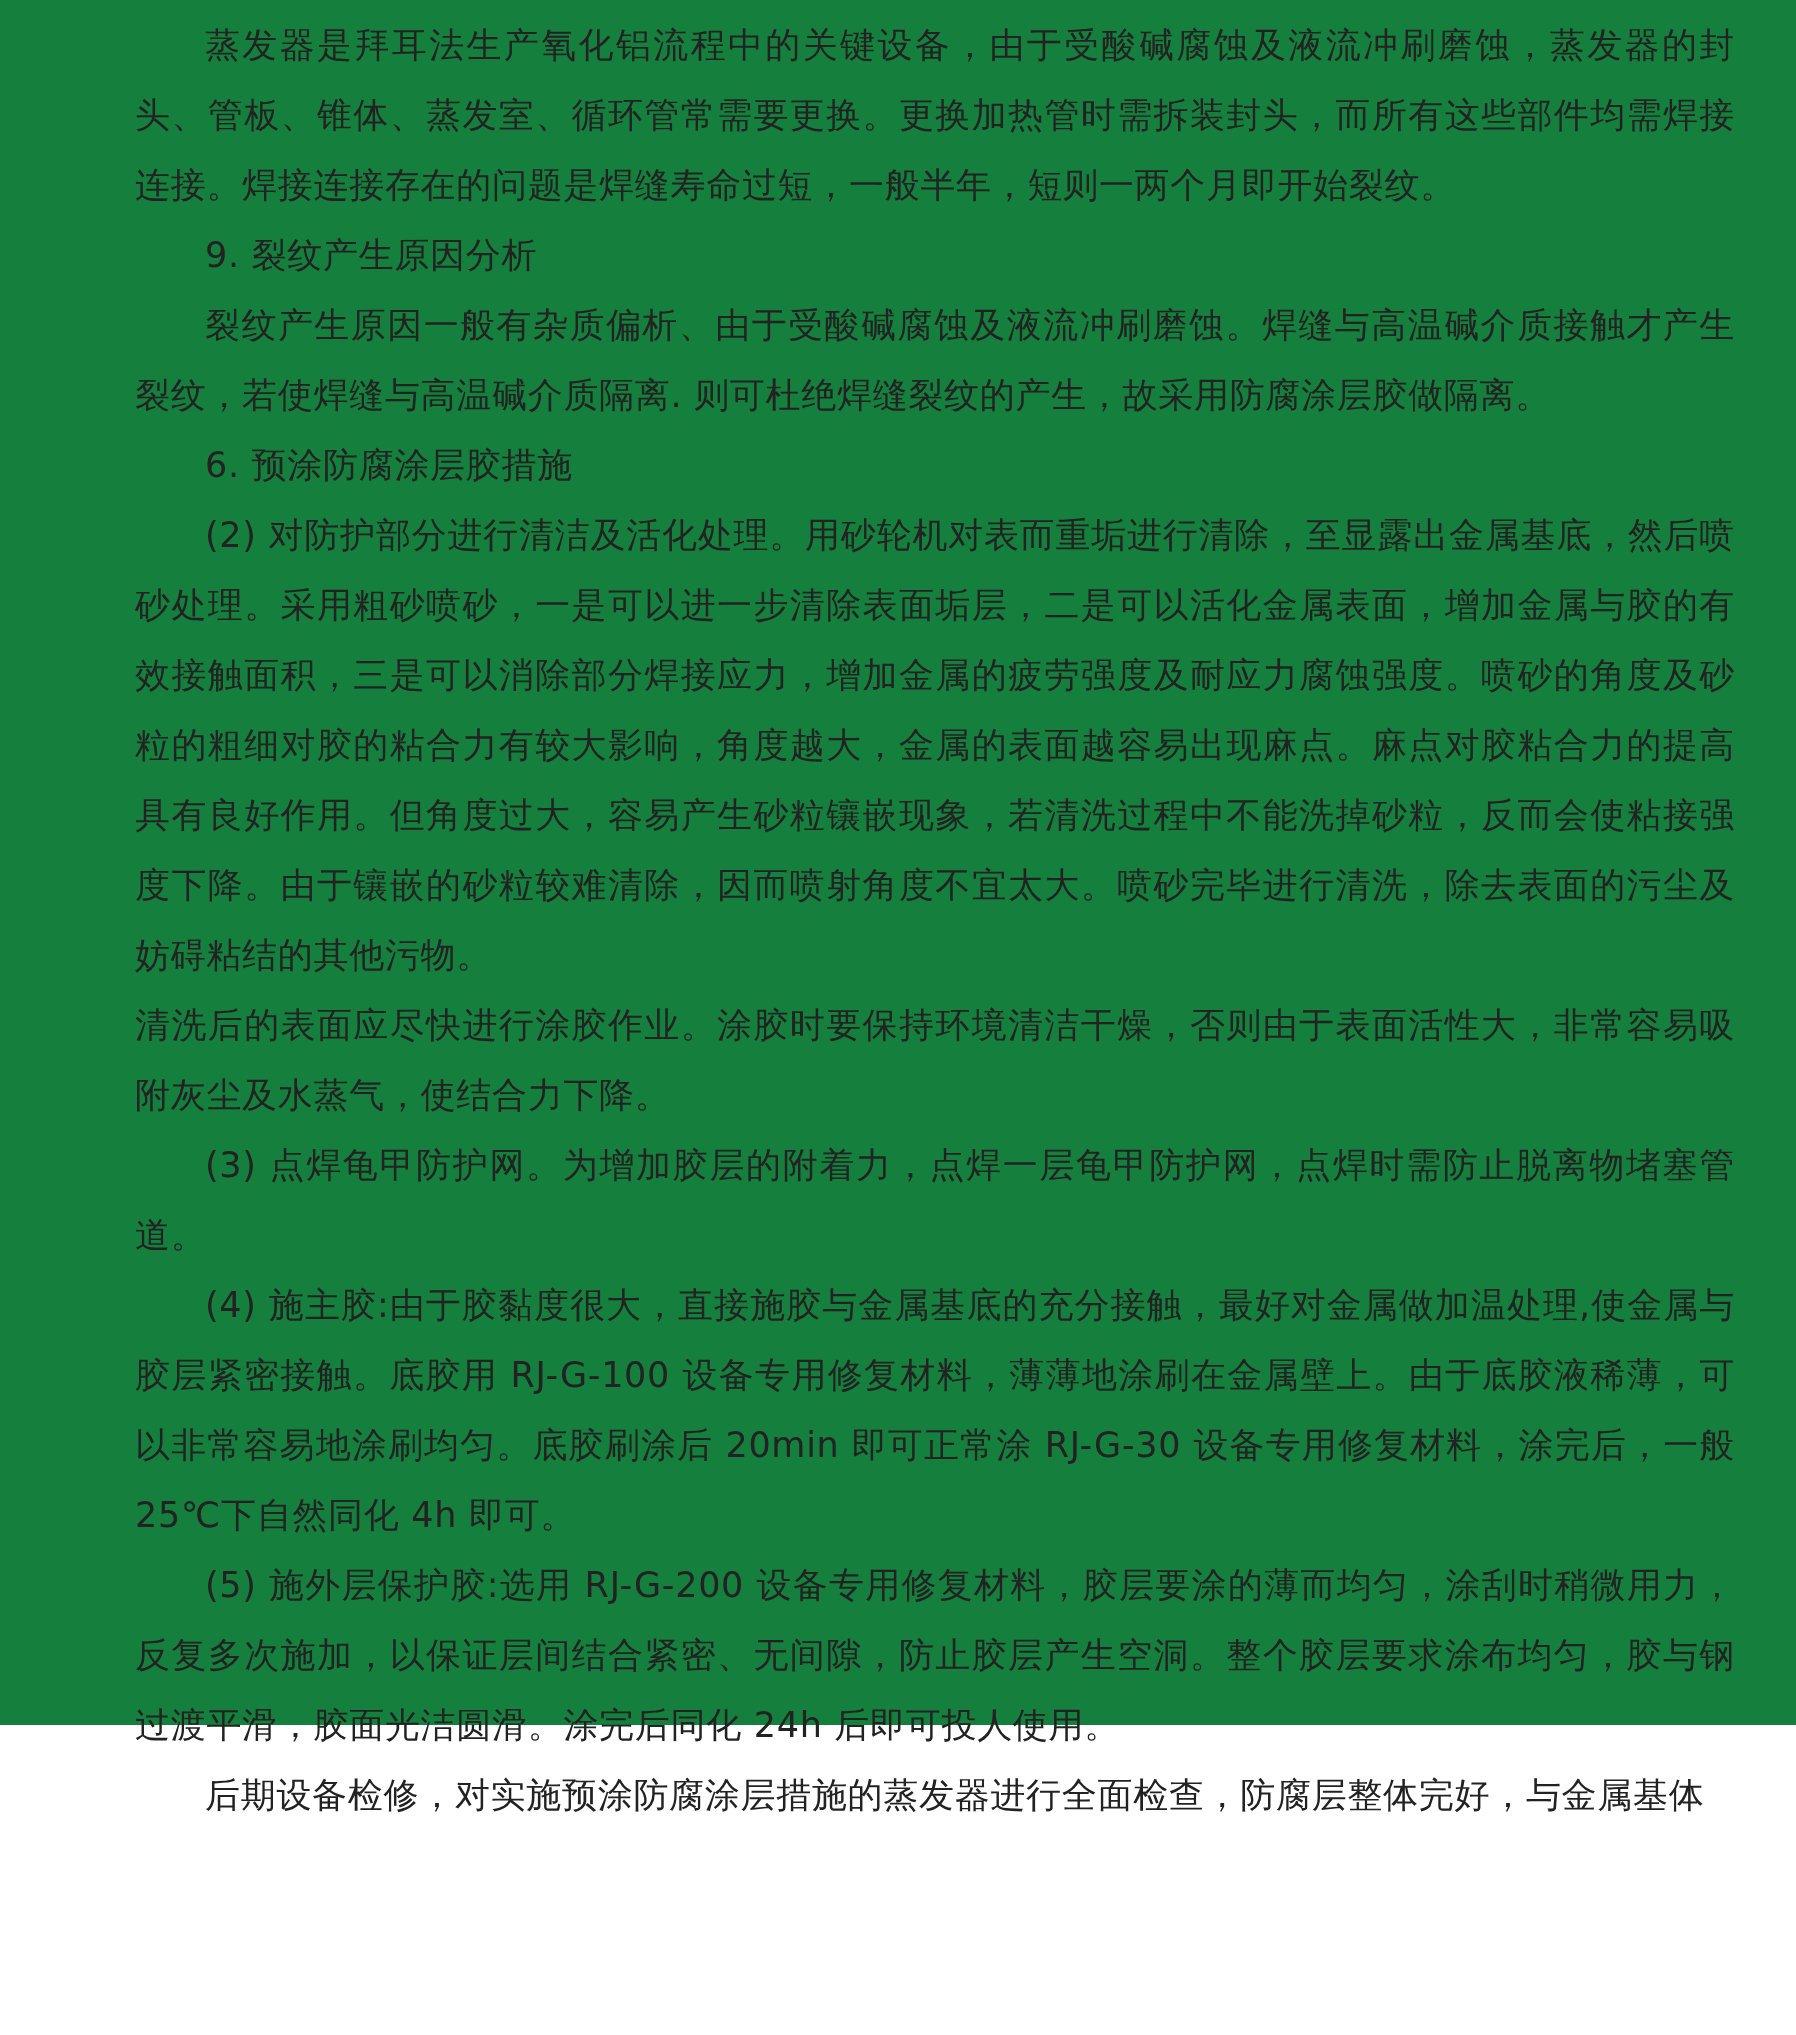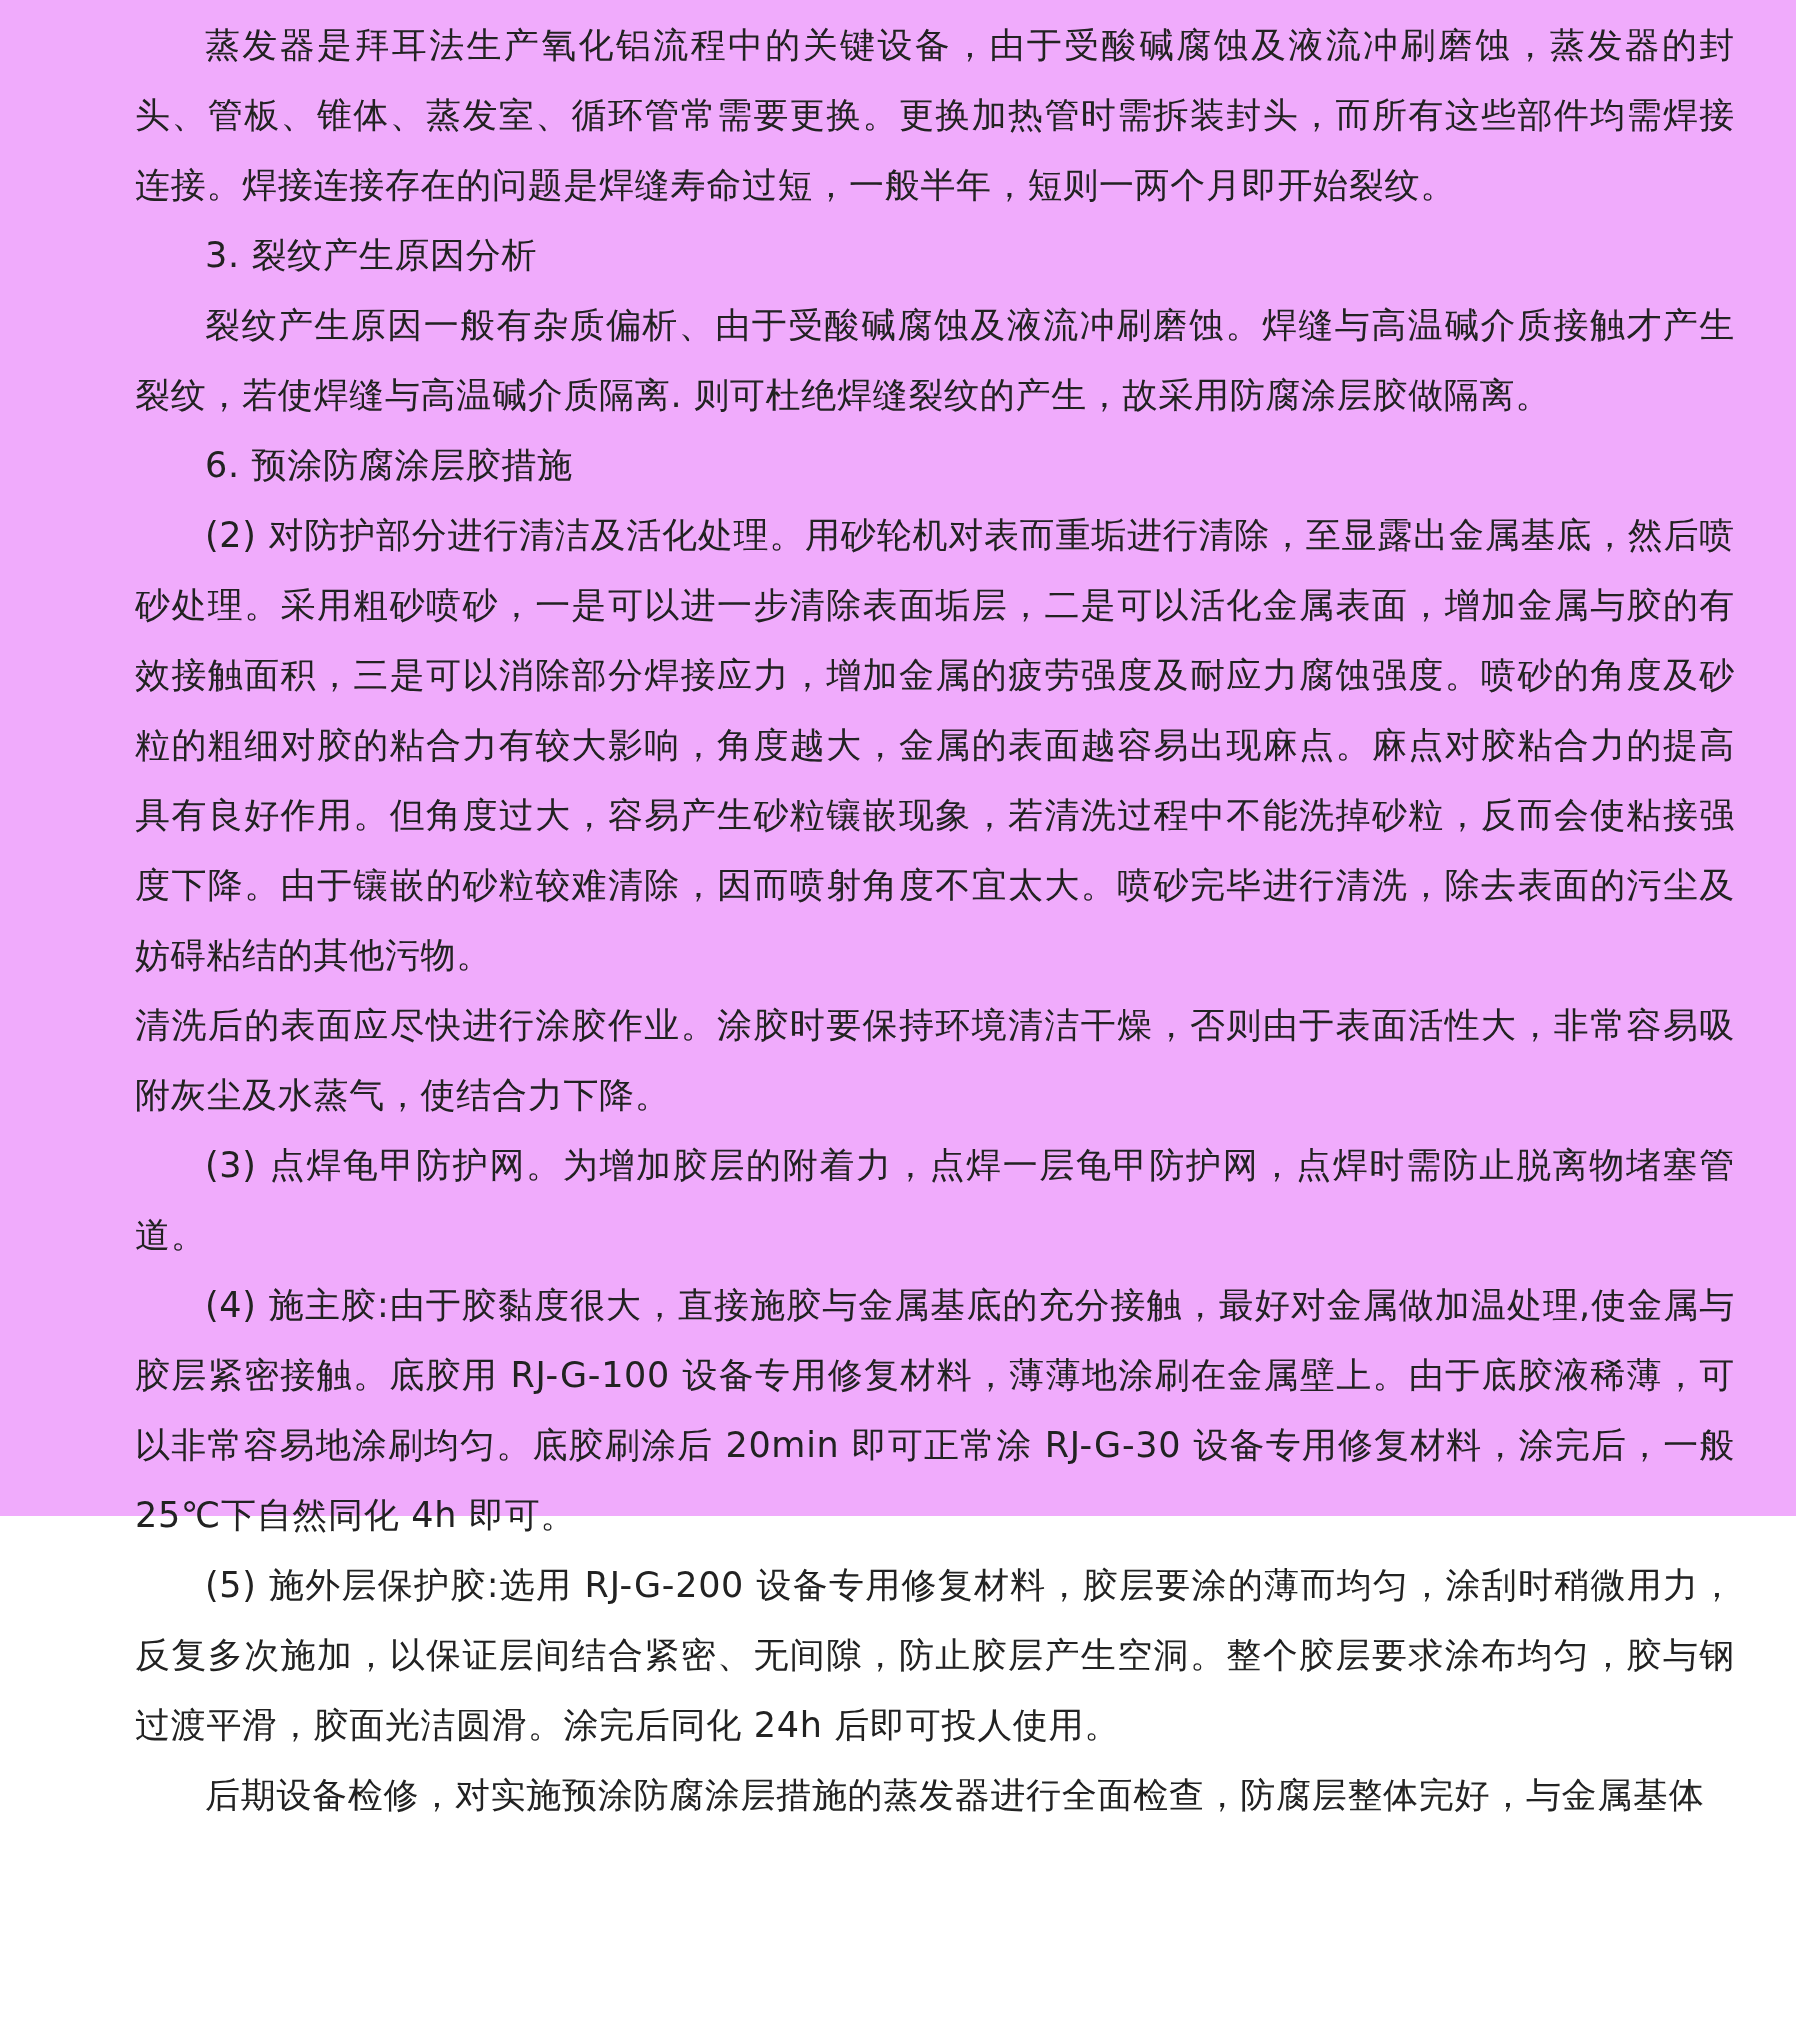--- a/index.html
+++ b/index.html
@@ -8,22 +8,22 @@
     background: #ffffff;
   }
   body {
     width: 1797px;
     height: 2035px;
     overflow: hidden;
   }
   .page {
     box-sizing: border-box;
     width: 1797px;
-    height: 1516px;
-    background: #f0abfc;
+    height: 1725px;
+    background: #15803d;
     padding: 10px 62px 0 135px; 
   }
   .para, .heading {
     margin: 0;
     font-family: "DejaVu Sans", sans-serif;
     font-size: 35px;
     line-height: 70px;
     font-weight: 500;
     color: #222222;
     text-align: justify;
@@ -39,21 +39,21 @@
   }
   .heading {
     text-align: left;
   }
 </style>
 </head>
 <body>
 
 <div class="page">
   <p class="para indent">蒸发器是拜耳法生产氧化铝流程中的关键设备，由于受酸碱腐蚀及液流冲刷磨蚀，蒸发器的封头、管板、锥体、蒸发室、循环管常需要更换。更换加热管时需拆装封头，而所有这些部件均需焊接连接。焊接连接存在的问题是焊缝寿命过短，一般半年，短则一两个月即开始裂纹。</p>
-  <p class="heading indent">3. 裂纹产生原因分析</p>
+  <p class="heading indent">9. 裂纹产生原因分析</p>
   <p class="para indent">裂纹产生原因一般有杂质偏析、由于受酸碱腐蚀及液流冲刷磨蚀。焊缝与高温碱介质接触才产生裂纹，若使焊缝与高温碱介质隔离. 则可杜绝焊缝裂纹的产生，故采用防腐涂层胶做隔离。</p>
   <p class="heading indent">6. 预涂防腐涂层胶措施</p>
   <p class="para indent">(2) 对防护部分进行清洁及活化处理。用砂轮机对表而重垢进行清除，至显露出金属基底，然后喷砂处理。采用粗砂喷砂，一是可以进一步清除表面垢层，二是可以活化金属表面，增加金属与胶的有效接触面积，三是可以消除部分焊接应力，增加金属的疲劳强度及耐应力腐蚀强度。喷砂的角度及砂粒的粗细对胶的粘合力有较大影响，角度越大，金属的表面越容易出现麻点。麻点对胶粘合力的提高具有良好作用。但角度过大，容易产生砂粒镶嵌现象，若清洗过程中不能洗掉砂粒，反而会使粘接强度下降。由于镶嵌的砂粒较难清除，因而喷射角度不宜太大。喷砂完毕进行清洗，除去表面的污尘及妨碍粘结的其他污物。</p>
   <p class="para no-indent">清洗后的表面应尽快进行涂胶作业。涂胶时要保持环境清洁干燥，否则由于表面活性大，非常容易吸附灰尘及水蒸气，使结合力下降。</p>
   <p class="para indent">(3) 点焊龟甲防护网。为增加胶层的附着力，点焊一层龟甲防护网，点焊时需防止脱离物堵塞管道。</p>
   <p class="para indent">(4) 施主胶:由于胶黏度很大，直接施胶与金属基底的充分接触，最好对金属做加温处理,使金属与胶层紧密接触。底胶用 RJ-G-100 设备专用修复材料，薄薄地涂刷在金属壁上。由于底胶液稀薄，可以非常容易地涂刷均匀。底胶刷涂后 20min 即可正常涂 RJ-G-30 设备专用修复材料，涂完后，一般 25℃下自然同化 4h 即可。</p>
   <p class="para indent">(5) 施外层保护胶:选用 RJ-G-200 设备专用修复材料，胶层要涂的薄而均匀，涂刮时稍微用力，反复多次施加，以保证层间结合紧密、无间隙，防止胶层产生空洞。整个胶层要求涂布均匀，胶与钢过渡平滑，胶面光洁圆滑。涂完后同化 24h 后即可投人使用。</p>
   <p class="para indent">后期设备检修，对实施预涂防腐涂层措施的蒸发器进行全面检查，防腐层整体完好，与金属基体</p>
 </div>
 

